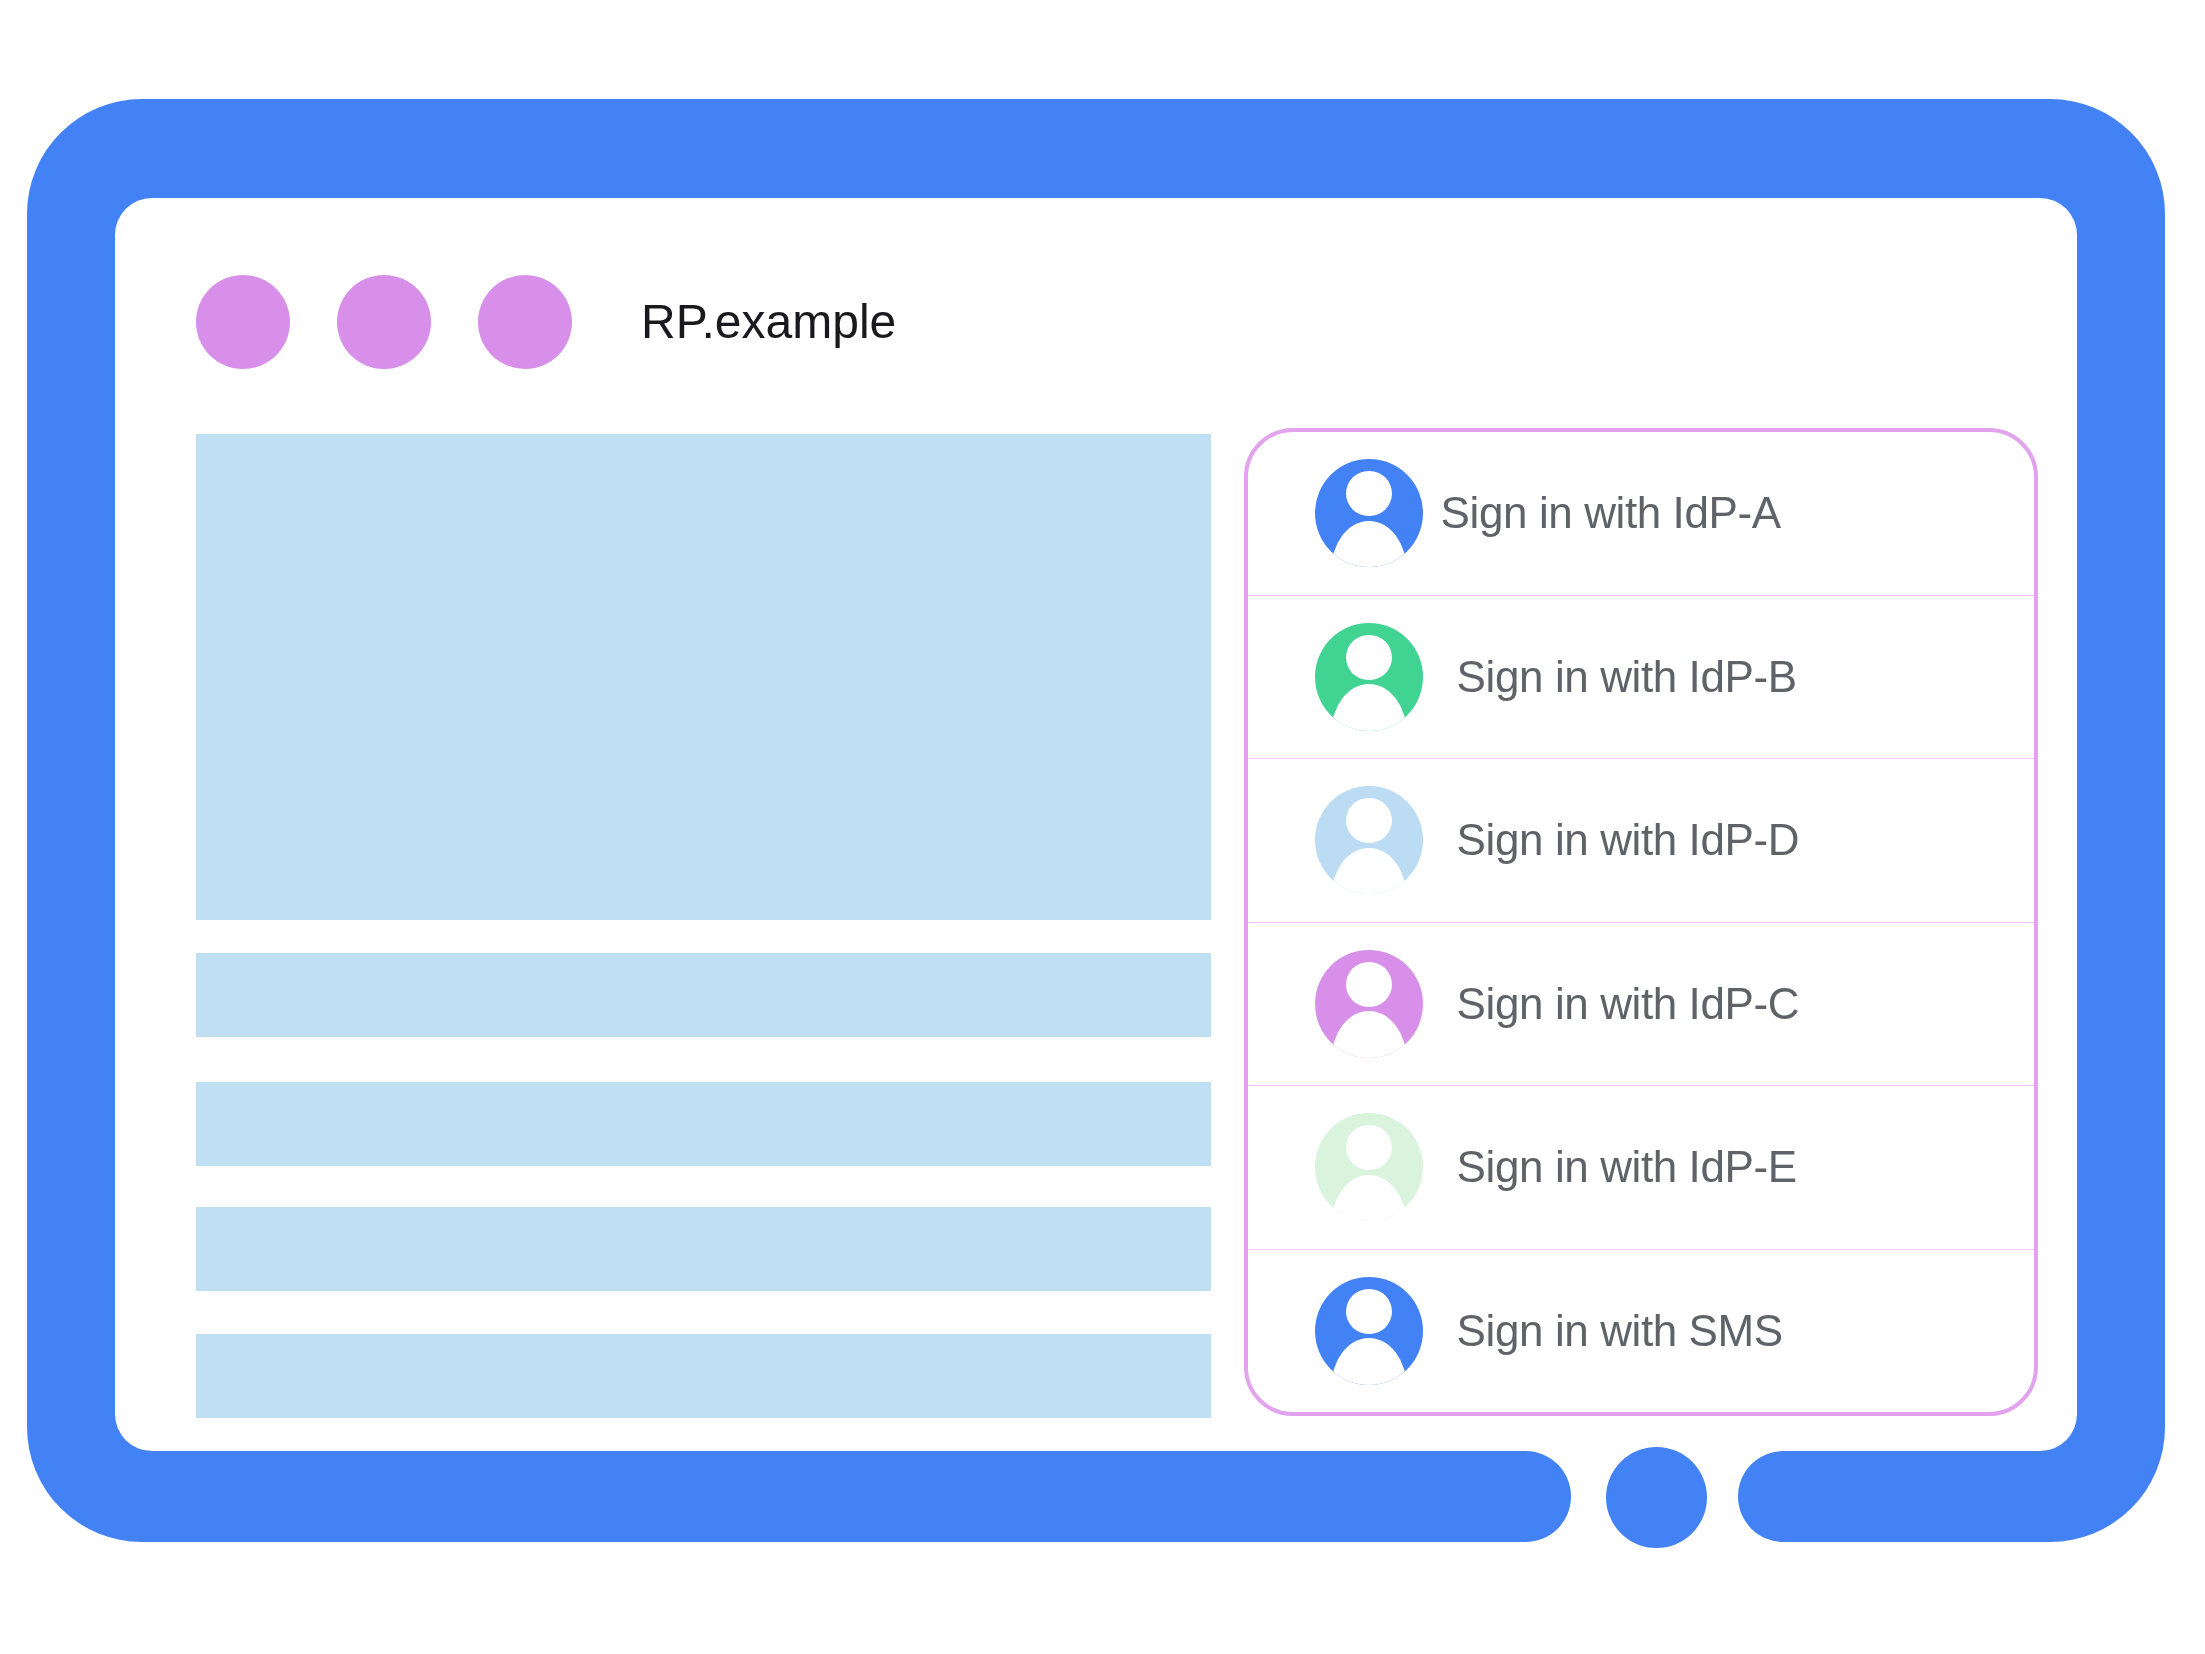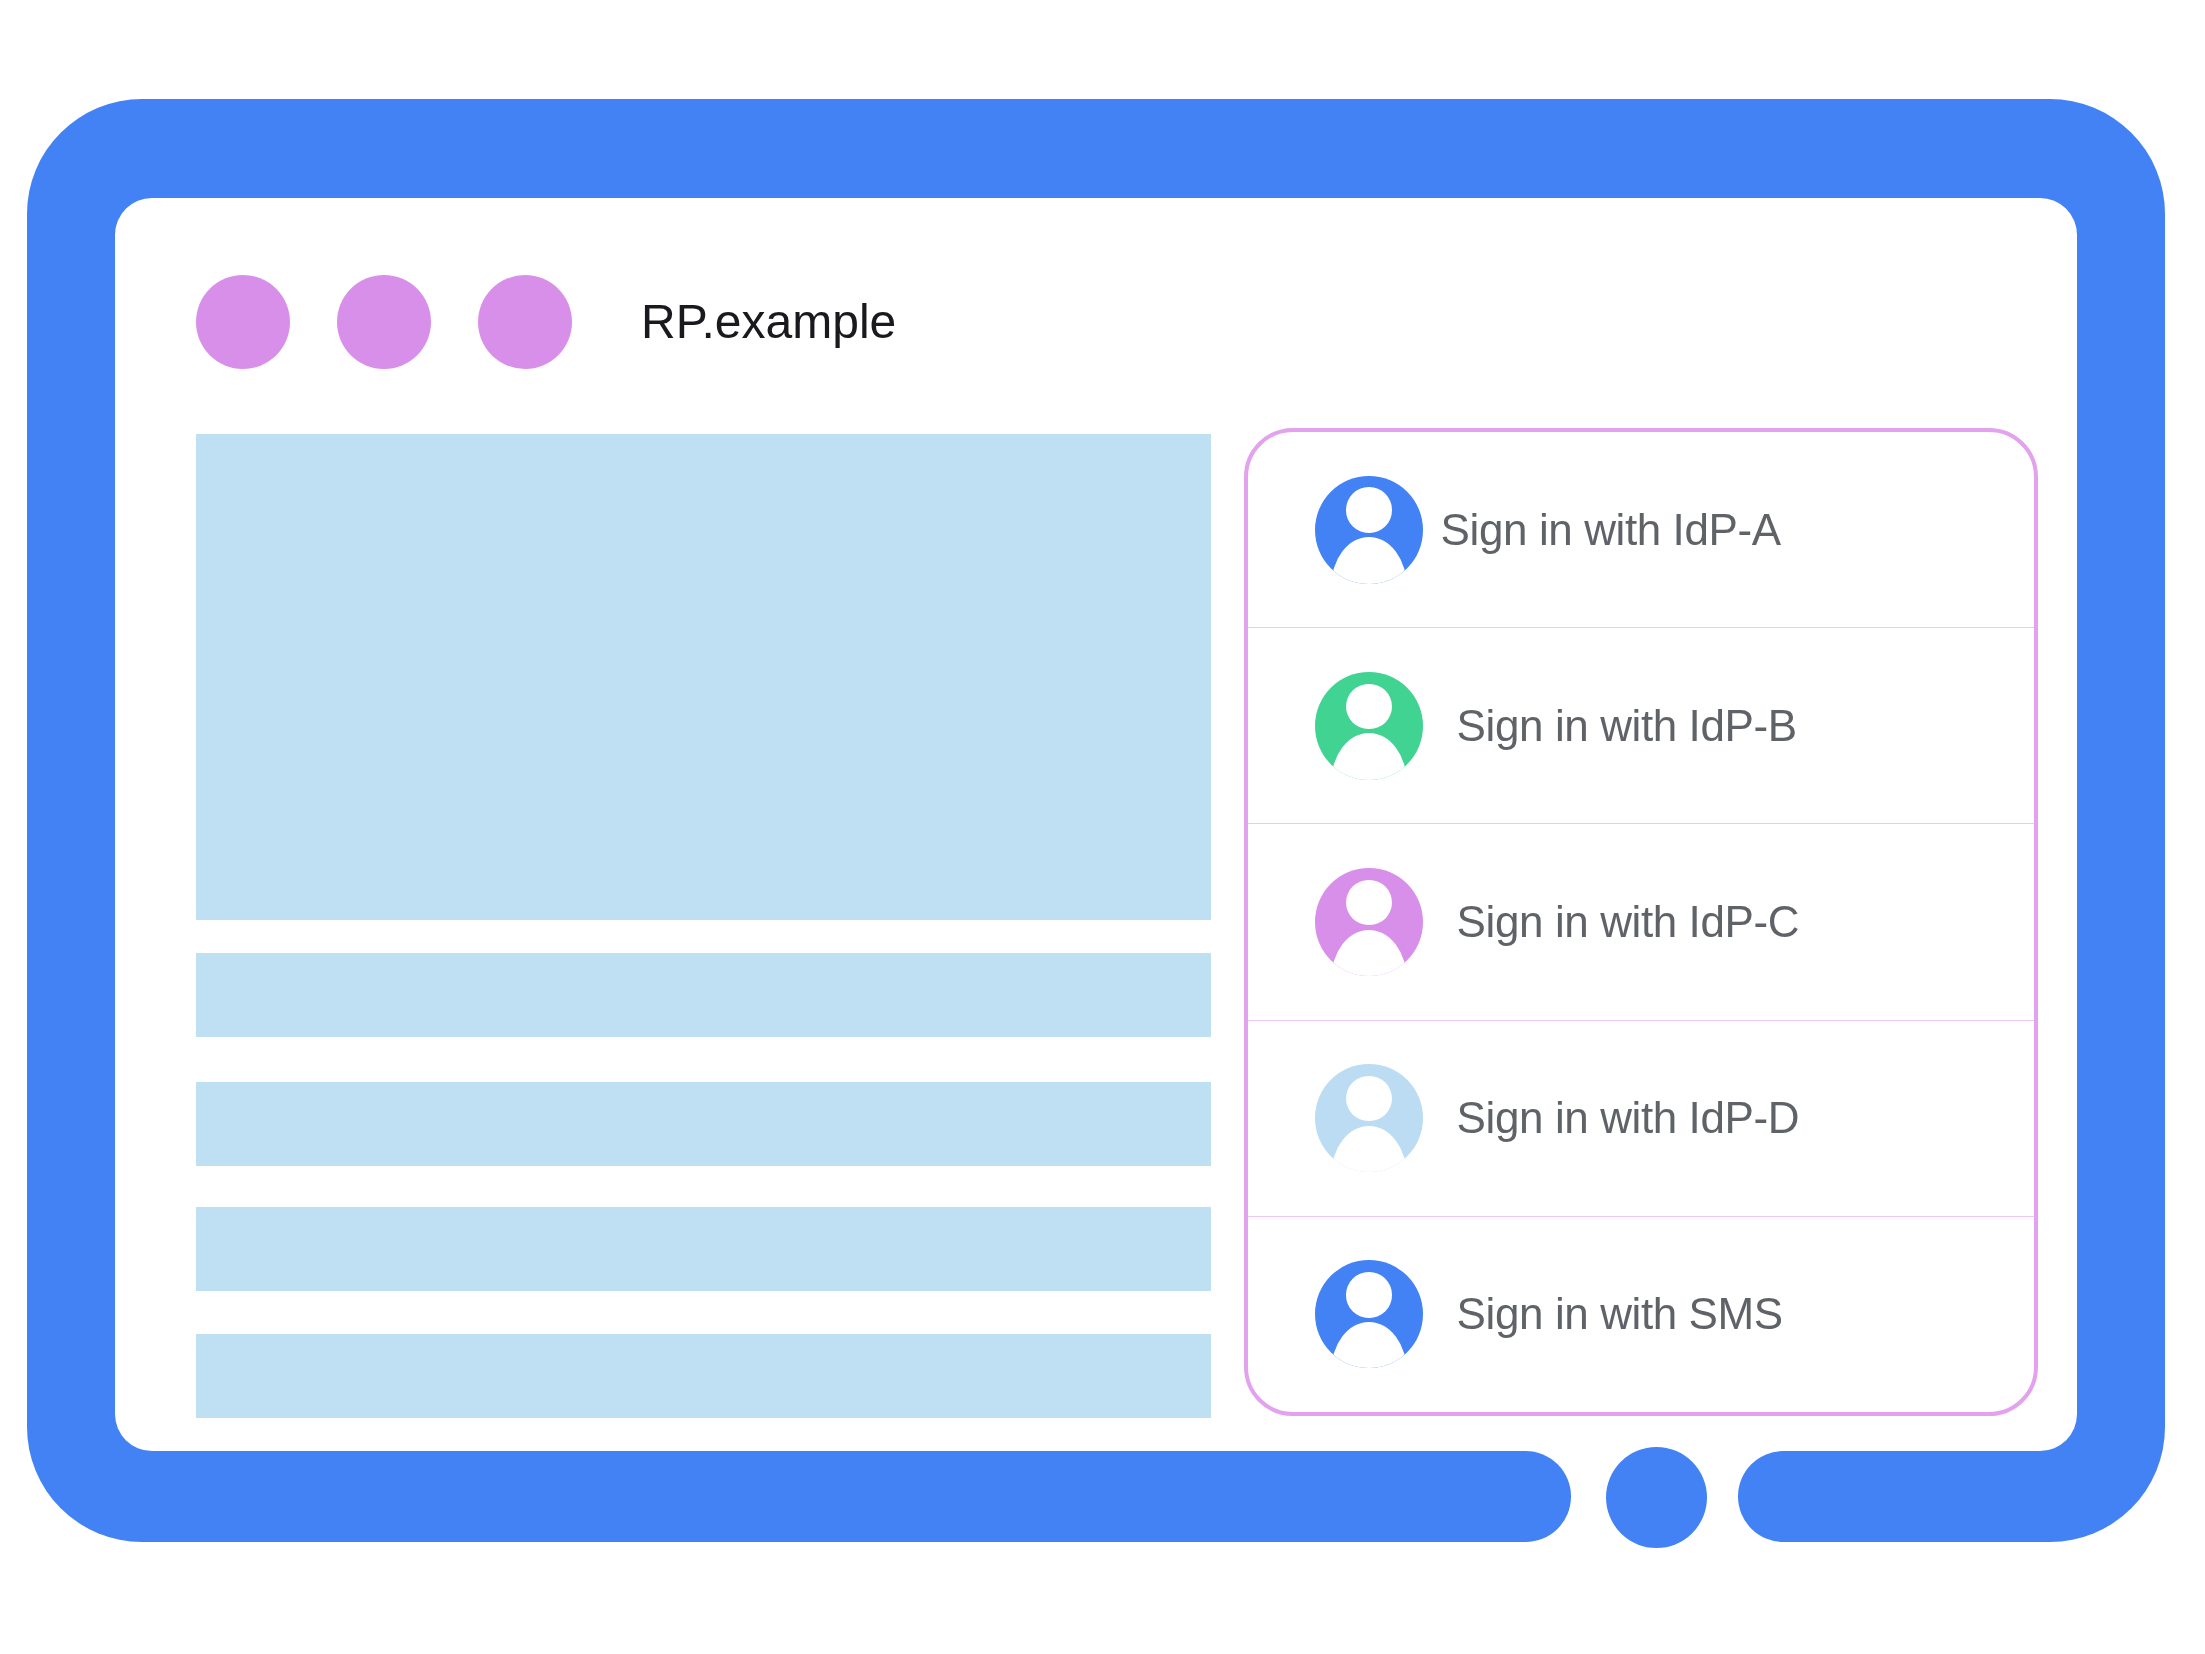--- a/index.html
+++ b/index.html
@@ -176,32 +176,39 @@
     <span class="signin-label">Sign in with IdP-A</span>
   </div>
       <div class="signin-row">
     <span class="avatar" style="background: rgb(65, 211, 146);">
       <span class="head"></span>
       <span class="torso"></span>
     </span>
     <span class="signin-label">Sign in with IdP-B</span>
   </div>
       <div class="signin-row">
+    <span class="avatar" style="background: rgb(187, 220, 242);">
+      <span class="head"></span>
+      <span class="torso"></span>
+    </span>
+    <span class="signin-label">Sign in with IdP-D</span>
+  </div>
+      <div class="signin-row">
     <span class="avatar" style="background: rgb(216, 143, 234);">
       <span class="head"></span>
       <span class="torso"></span>
     </span>
     <span class="signin-label">Sign in with IdP-C</span>
   </div>
       <div class="signin-row">
-    <span class="avatar" style="background: rgb(187, 220, 242);">
-      <span class="head"></span>
-      <span class="torso"></span>
-    </span>
-    <span class="signin-label">Sign in with IdP-D</span>
+    <span class="avatar" style="background: rgb(217, 243, 221);">
+      <span class="head"></span>
+      <span class="torso"></span>
+    </span>
+    <span class="signin-label">Sign in with IdP-E</span>
   </div>
       <div class="signin-row">
     <span class="avatar" style="background: rgb(66, 130, 244);">
       <span class="head"></span>
       <span class="torso"></span>
     </span>
     <span class="signin-label">Sign in with SMS</span>
   </div>
     </div>
 

